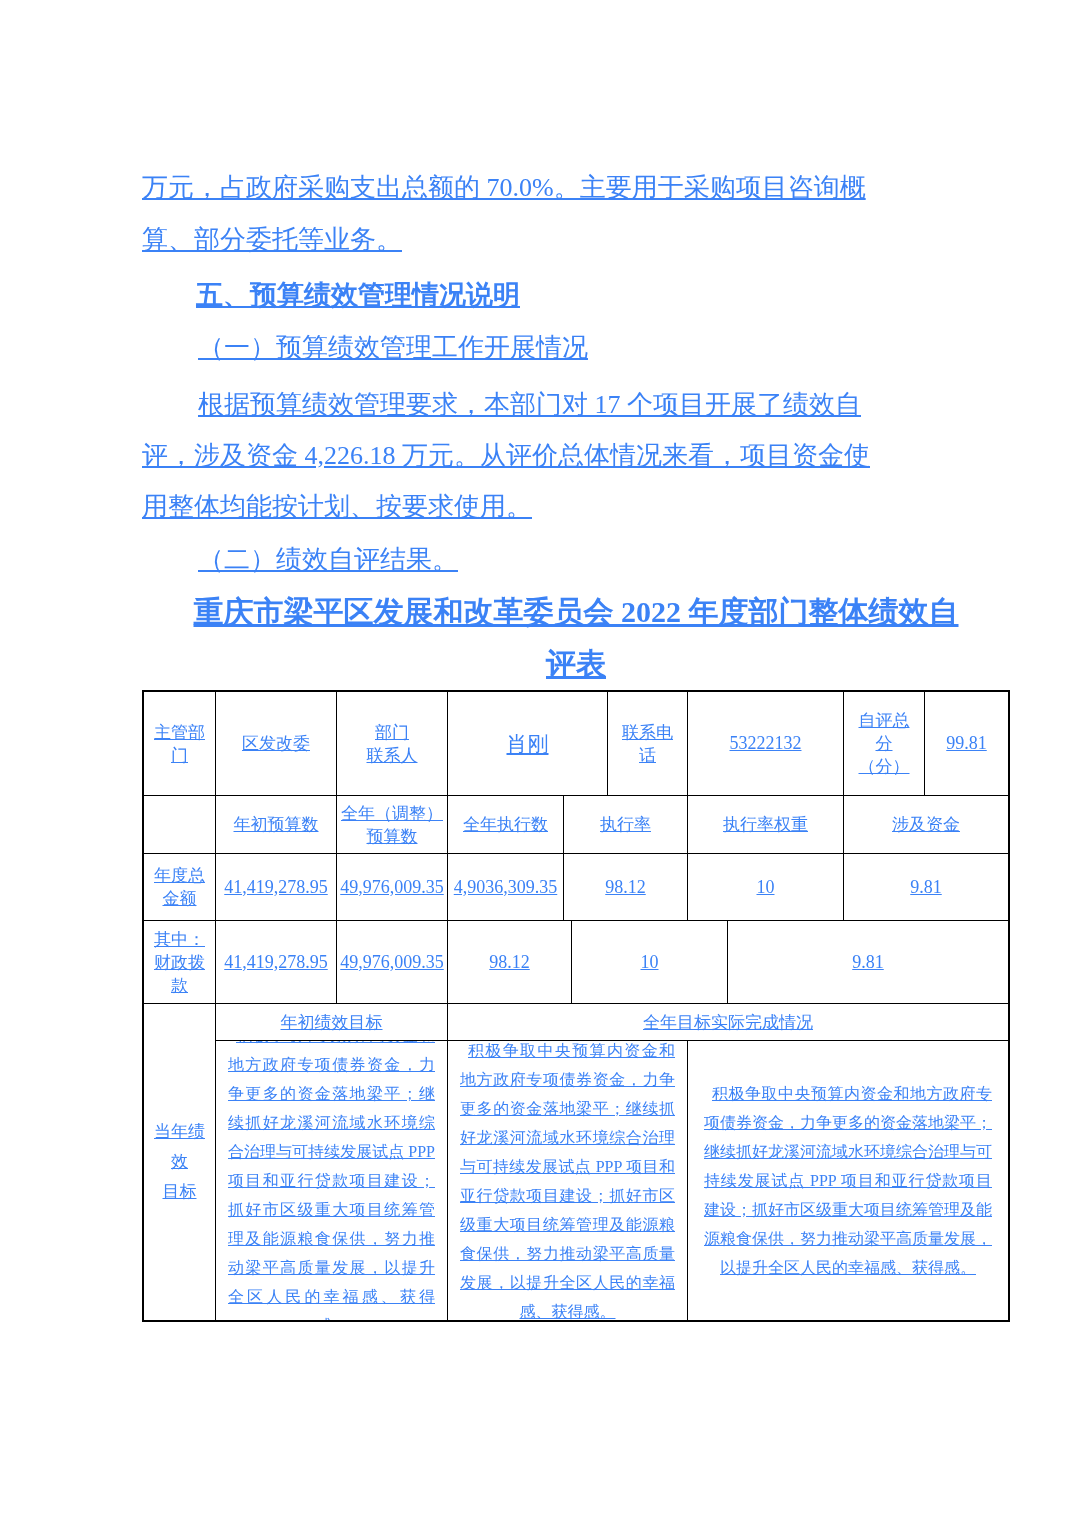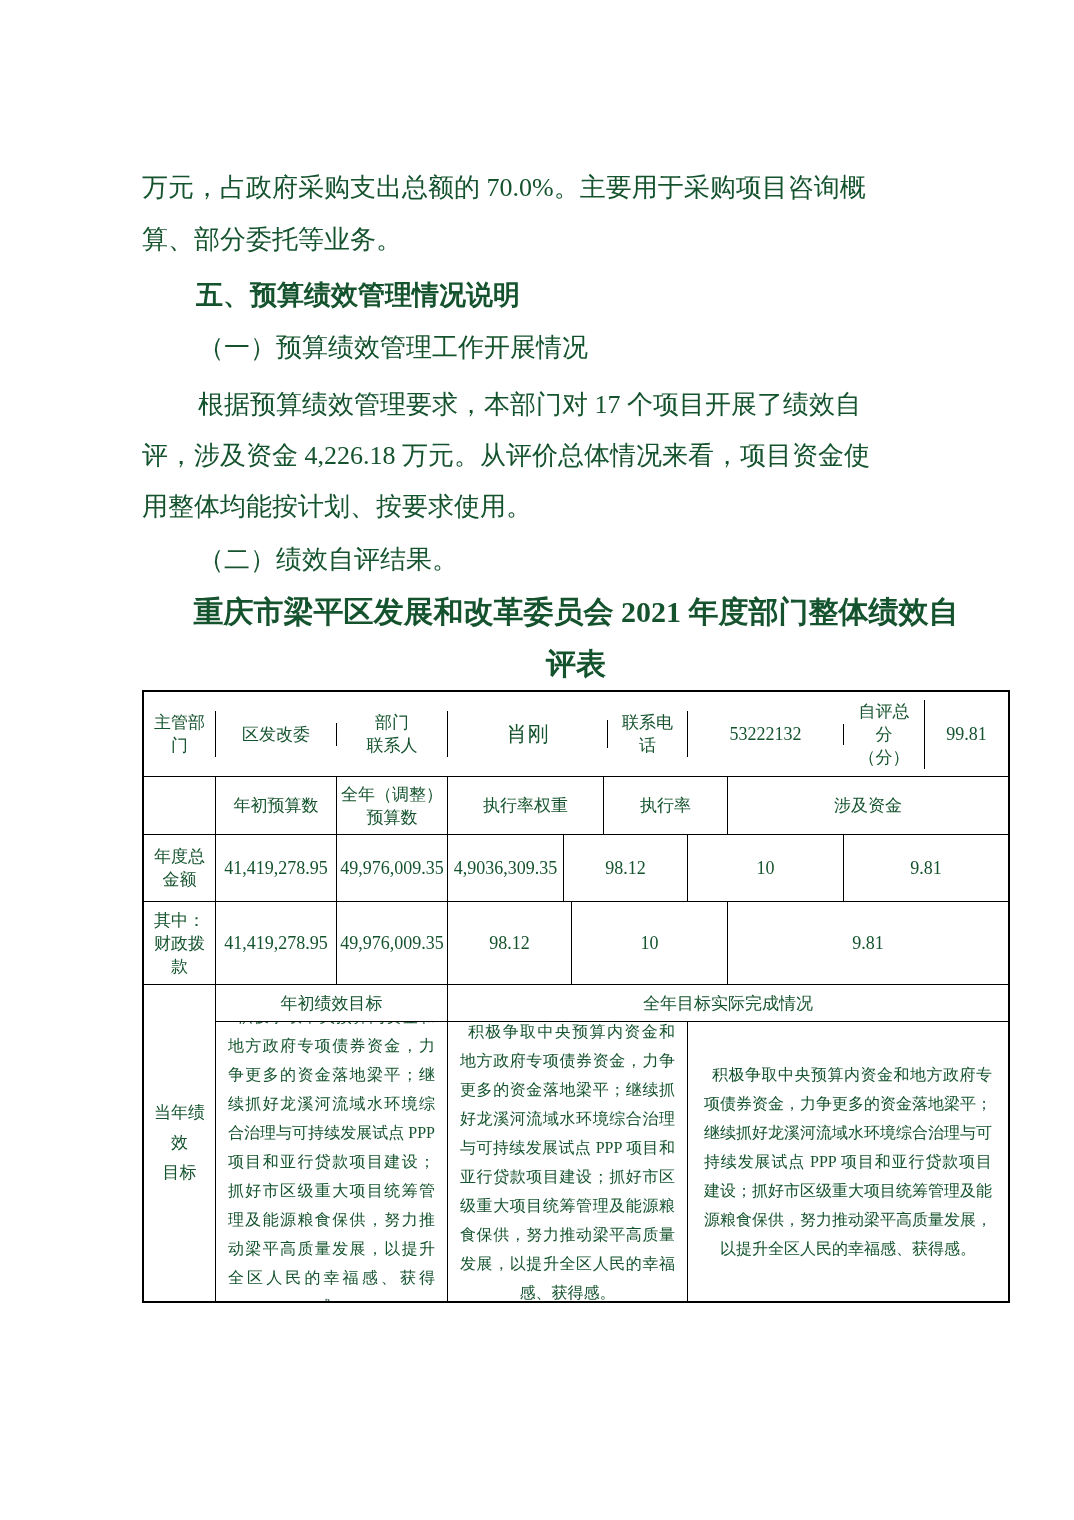--- a/index.html
+++ b/index.html
@@ -1,19 +1,20 @@
 <!DOCTYPE html>
 <html><head>
 <meta charset="utf-8">
 <style>
   html,body{margin:0;padding:0;background:#e8e8e8;}
   .page{
     width:1074px;height:1520px;background:#ffffff;position:relative;
-    margin:0 auto;overflow:hidden;color:#14532d;
+    margin:0 auto;overflow:hidden;color:#3b82f6;
     font-family:"Liberation Serif","DejaVu Serif",serif;
+    text-decoration:underline;
   }
   .content{margin-left:142px;width:868px;padding-top:162px;}
 
   
   .bodyline{font-size:26px;line-height:52px;white-space:nowrap;}
   .indent2{text-indent:56px;}
   .sec-heading{
     font-family:"Liberation Sans","DejaVu Sans",sans-serif;
     font-weight:700;font-size:27px;line-height:50px;margin-top:4px;
     text-indent:54px;white-space:nowrap;
@@ -38,21 +39,21 @@
     box-sizing:border-box;border-right:1px solid #000;
     display:flex;align-items:center;justify-content:center;
     text-align:center;overflow:hidden;
   }
   .cell:last-child{border-right:none;}
   .lbl{font-size:17px;line-height:23px;white-space:pre-line;}
   .num{font-size:18px;}
   .big{font-size:21px;}
 
   
-  .r-info{height:85px;align-items:center;}
+  .r-info{height:104px;}
   .r-bhdr{height:58px;}
   .r-d1{height:67px;}
   .r-d2{height:83px;}
   .g-hdr{height:37px;}
   .g-body{height:279px;}
 
   
   .r-info .c1{flex:0 0 72px;}
   .r-info .c2{flex:0 0 121px;}
   .r-info .c3{flex:0 0 111px;}
@@ -109,21 +110,21 @@
     <div class="para">
       <div class="bodyline indent2">根据预算绩效管理要求，本部门对 17 个项目开展了绩效自</div>
       <div class="bodyline">评，涉及资金 4,226.18 万元。从评价总体情况来看，项目资金使</div>
       <div class="bodyline">用整体均能按计划、按要求使用。</div>
     </div>
 
     <div class="sub-heading">（二）绩效自评结果。</div>
 
 
     <div class="table-title">
-      <div>重庆市梁平区发展和改革委员会 2021 年度部门整体绩效自</div>
+      <div>重庆市梁平区发展和改革委员会 2022 年度部门整体绩效自</div>
       <div>评表</div>
     </div>
 
     <div class="doc-table">
 
       <div class="trow r-info">
         <div class="cell c1 lbl">主管部
 门</div>
         <div class="cell c2 lbl">区发改委</div>
         <div class="cell c3 lbl">部门
@@ -136,22 +137,23 @@
 分
 （分）</div>
         <div class="cell c8 num">99.81</div>
       </div>
 
       <div class="trow r-bhdr brow">
         <div class="cell c1 lbl"></div>
         <div class="cell c2 lbl">年初预算数</div>
         <div class="cell c3 lbl">全年（调整）
 预算数</div>
+        <div class="cell c4 lbl">全年执行数</div>
+        <div class="cell c5 lbl">执行率</div>
         <div class="cell c6 lbl">执行率权重</div>
-        <div class="cell c5 lbl">执行率</div>
         <div class="cell c7 lbl">涉及资金</div>
       </div>
 
       <div class="trow r-d1 brow">
         <div class="cell c1 lbl">年度总
 金额</div>
         <div class="cell c2 num">41,419,278.95</div>
         <div class="cell c3 num">49,976,009.35</div>
         <div class="cell c4 num">4,9036,309.35</div>
         <div class="cell c5 num">98.12</div>

